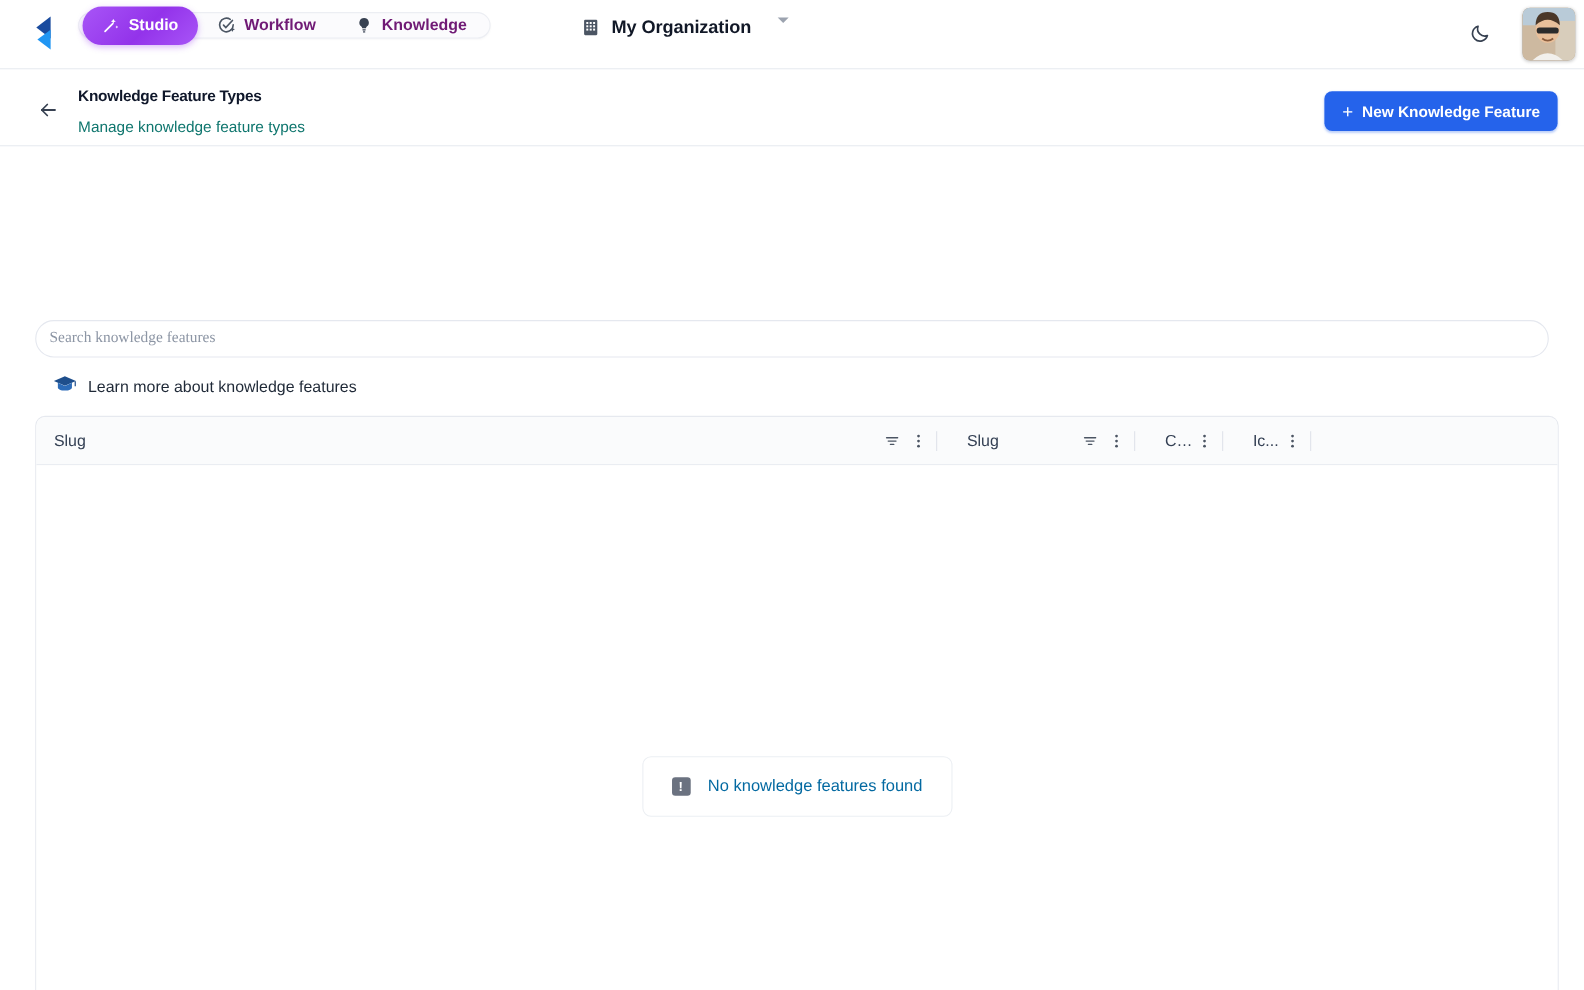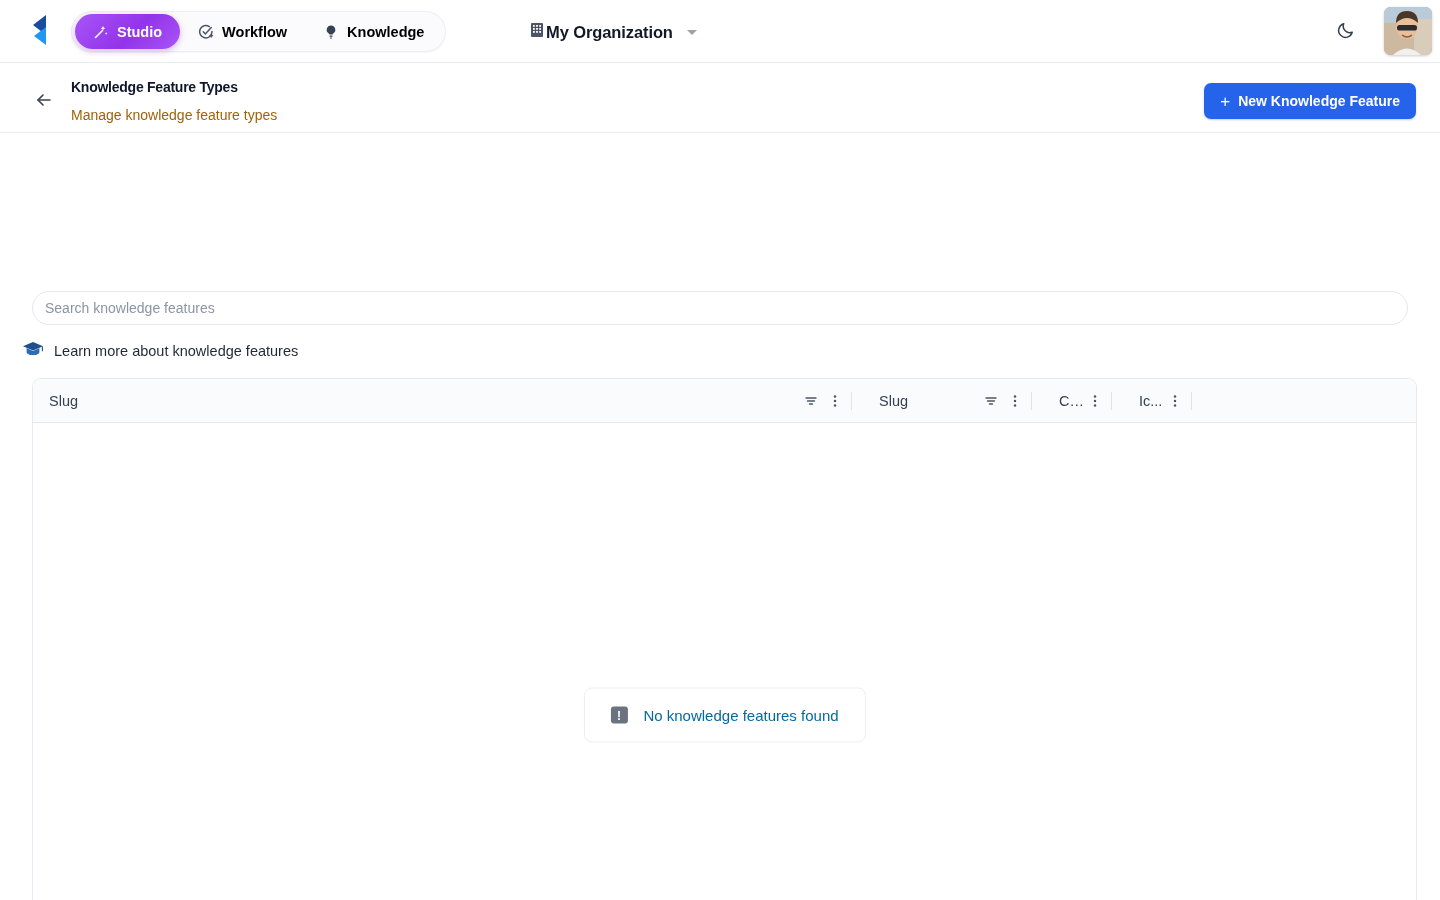--- a/index.html
+++ b/index.html
@@ -20,50 +20,50 @@
     border-bottom: 1px solid #e8ecf1;
     display: flex;
     align-items: center;
   }
   .logo {
     position: absolute; left: 28px; top: 14px;
     width: 28px; height: 34px;
   }
   .nav-pill {
     position: absolute; left: 71px; top: 11px;
-    height: 41px;
+    height: 24px;
     background: #fbfbfd;
     border: 1px solid #eceef3;
     border-radius: 21px;
     display: flex;
     align-items: center;
     padding: 3px;
     box-shadow: 0 1px 2px rgba(16,24,40,0.04);
   }
   .nav-item {
     display: flex; align-items: center; gap: 8px;
     height: 35px;
     padding: 0 18px;
     border-radius: 18px;
     font-size: 14.5px;
     font-weight: 700;
-    color: #000000;
+    color: #701a75;
     cursor: pointer;
     white-space: nowrap;
   }
   .nav-item.active {
     background: linear-gradient(135deg, #a855f7 0%, #9333ea 55%, #a855f7 100%);
     color: #ffffff;
     box-shadow: 0 2px 6px rgba(147,51,234,0.35);
   }
   .nav-item .ico { display: flex; align-items: center; }
 
   .org-select {
     position: absolute; left: 528px; top: 16px;
-    display: flex; align-items: center; 
+    display: flex; align-items: flex-start; gap: 10px;
     height: 32px;
     cursor: pointer;
   }
   .org-name { font-size: 16.5px; font-weight: 700; color: #111827; letter-spacing: -0.1px; }
   .caret { width: 0; height: 0; border-left: 5px solid transparent; border-right: 5px solid transparent; border-top: 5px solid #9ca3af; margin-left: 14px; }
 
   .theme-toggle {
     position: absolute; right: 78px; top: 16px;
     width: 32px; height: 32px;
     display: flex; align-items: center; justify-content: center;
@@ -92,21 +92,21 @@
     display: flex; align-items: center; justify-content: center;
     cursor: pointer;
   }
   .page-title {
     position: absolute; left: 71px; top: 79px;
     font-size: 14px; font-weight: 700; color: #0f172a;
     letter-spacing: -0.25px;
   }
   .page-subtitle {
     position: absolute; left: 71px; top: 107px;
-    font-size: 14px; color: #a16207;
+    font-size: 14px; color: #0f766e;
   }
   .primary-btn {
     position: absolute; right: 24px; top: 83px;
     height: 36px;
     background: #2563eb;
     color: #ffffff;
     border: none;
     border-radius: 7px;
     font-family: "Liberation Sans", sans-serif;
     font-size: 14px; font-weight: 700;
@@ -119,30 +119,30 @@
 
   
   .content { position: relative; padding: 0; }
 
   .search-box {
     position: absolute; left: 32px; top: 158px;
     width: 1376px; height: 34px;
     border: 1px solid #e5e8ef;
     border-radius: 17px;
     background: #ffffff;
-    font-family: Liberation Sans, sans-serif;
+    font-family: Liberation Serif, serif;
     font-size: 14px;
     color: #1f2937;
     padding: 0 12px;
     outline: none;
   }
   .search-box::placeholder { color: #8c95a4; }
 
   .learn-row {
-    position: absolute; left: 22px; top: 206px;
+    position: absolute; left: 48px; top: 206px;
     display: flex; align-items: center; gap: 10px;
     cursor: pointer;
   }
   .learn-text { font-size: 14.5px; color: #1f2937; }
 
   
   .table-card {
     position: absolute; left: 32px; top: 245px;
     width: 1385px; height: 592px;
     background: #ffffff;

